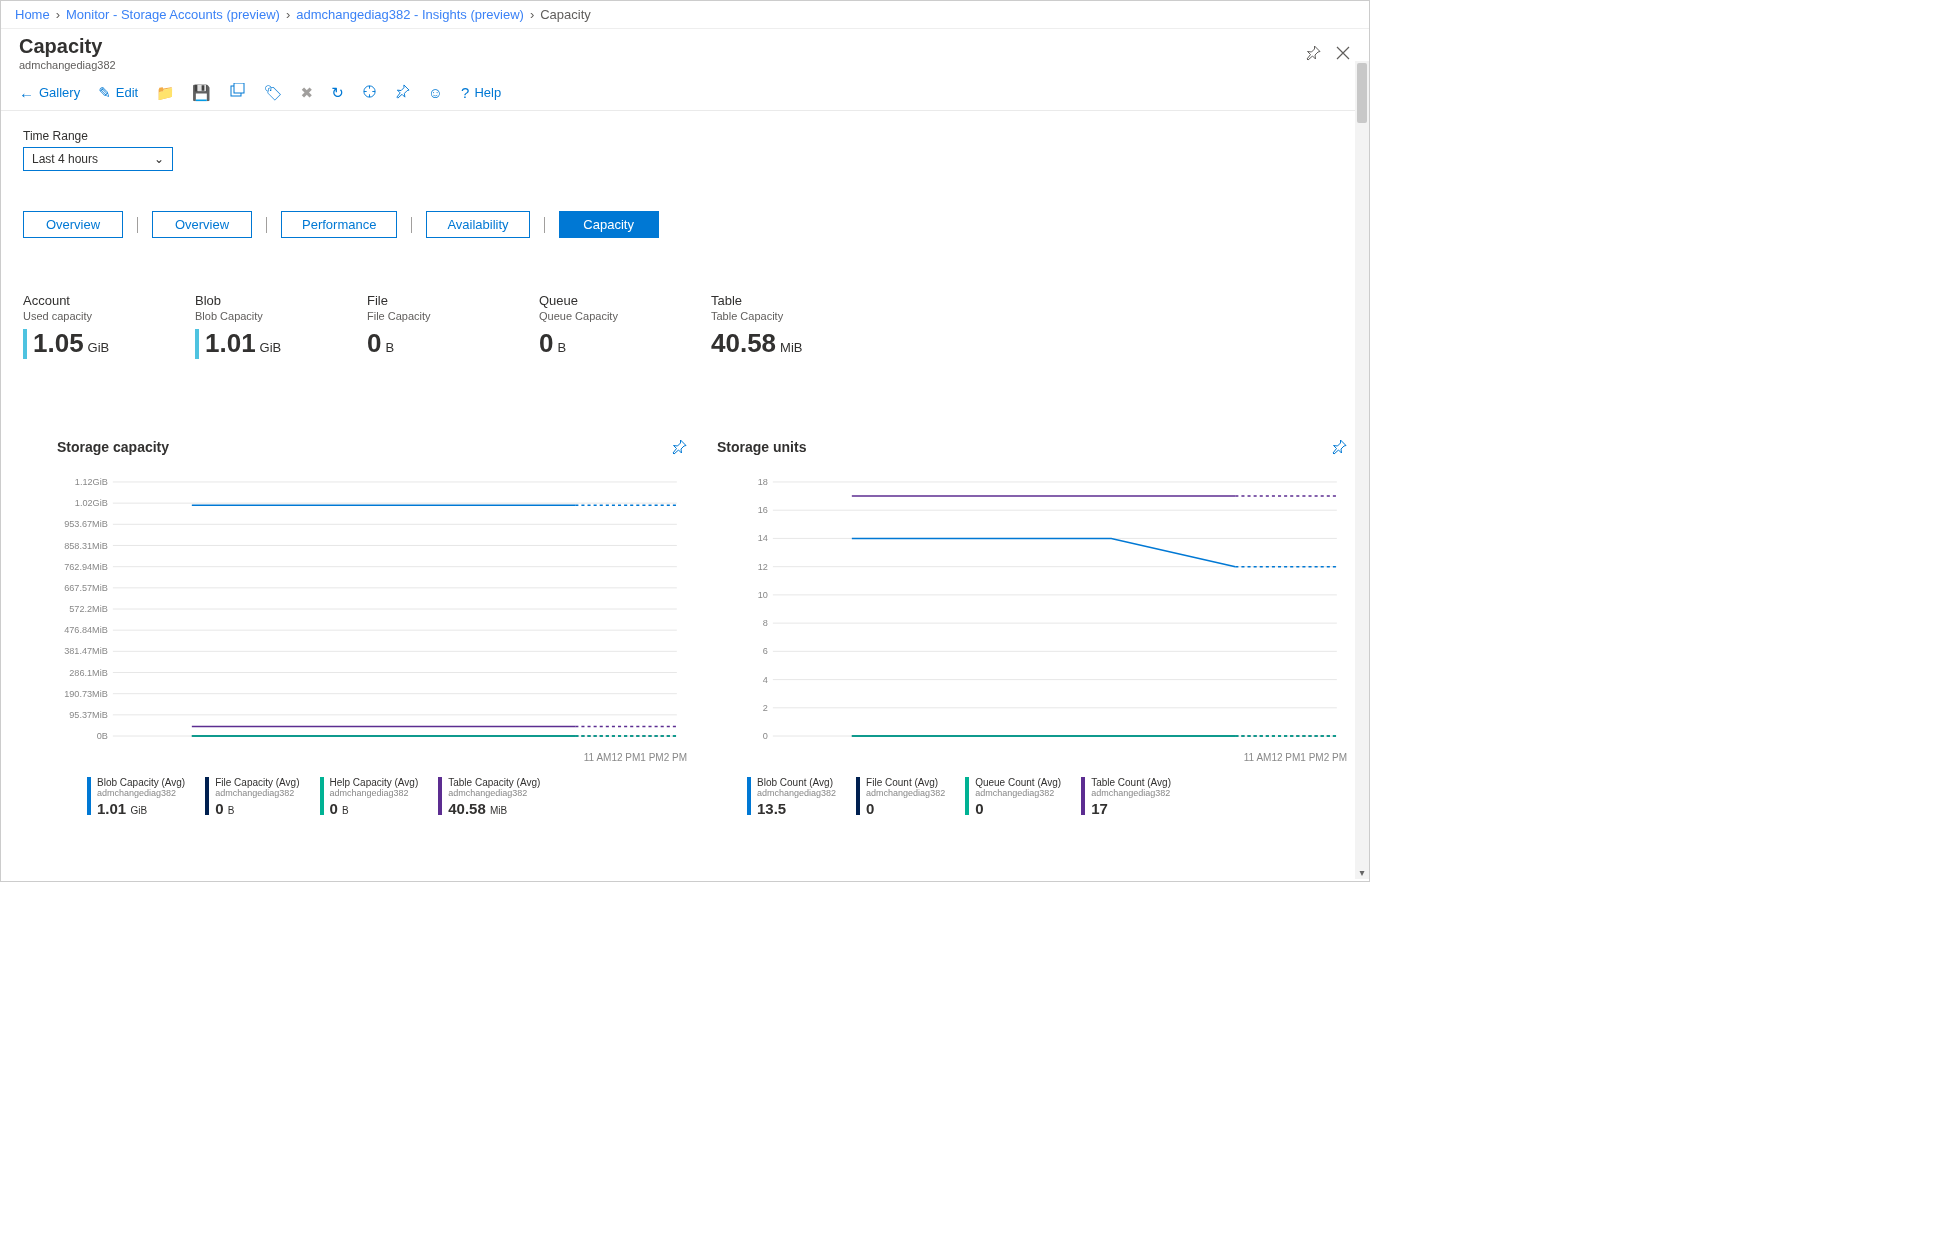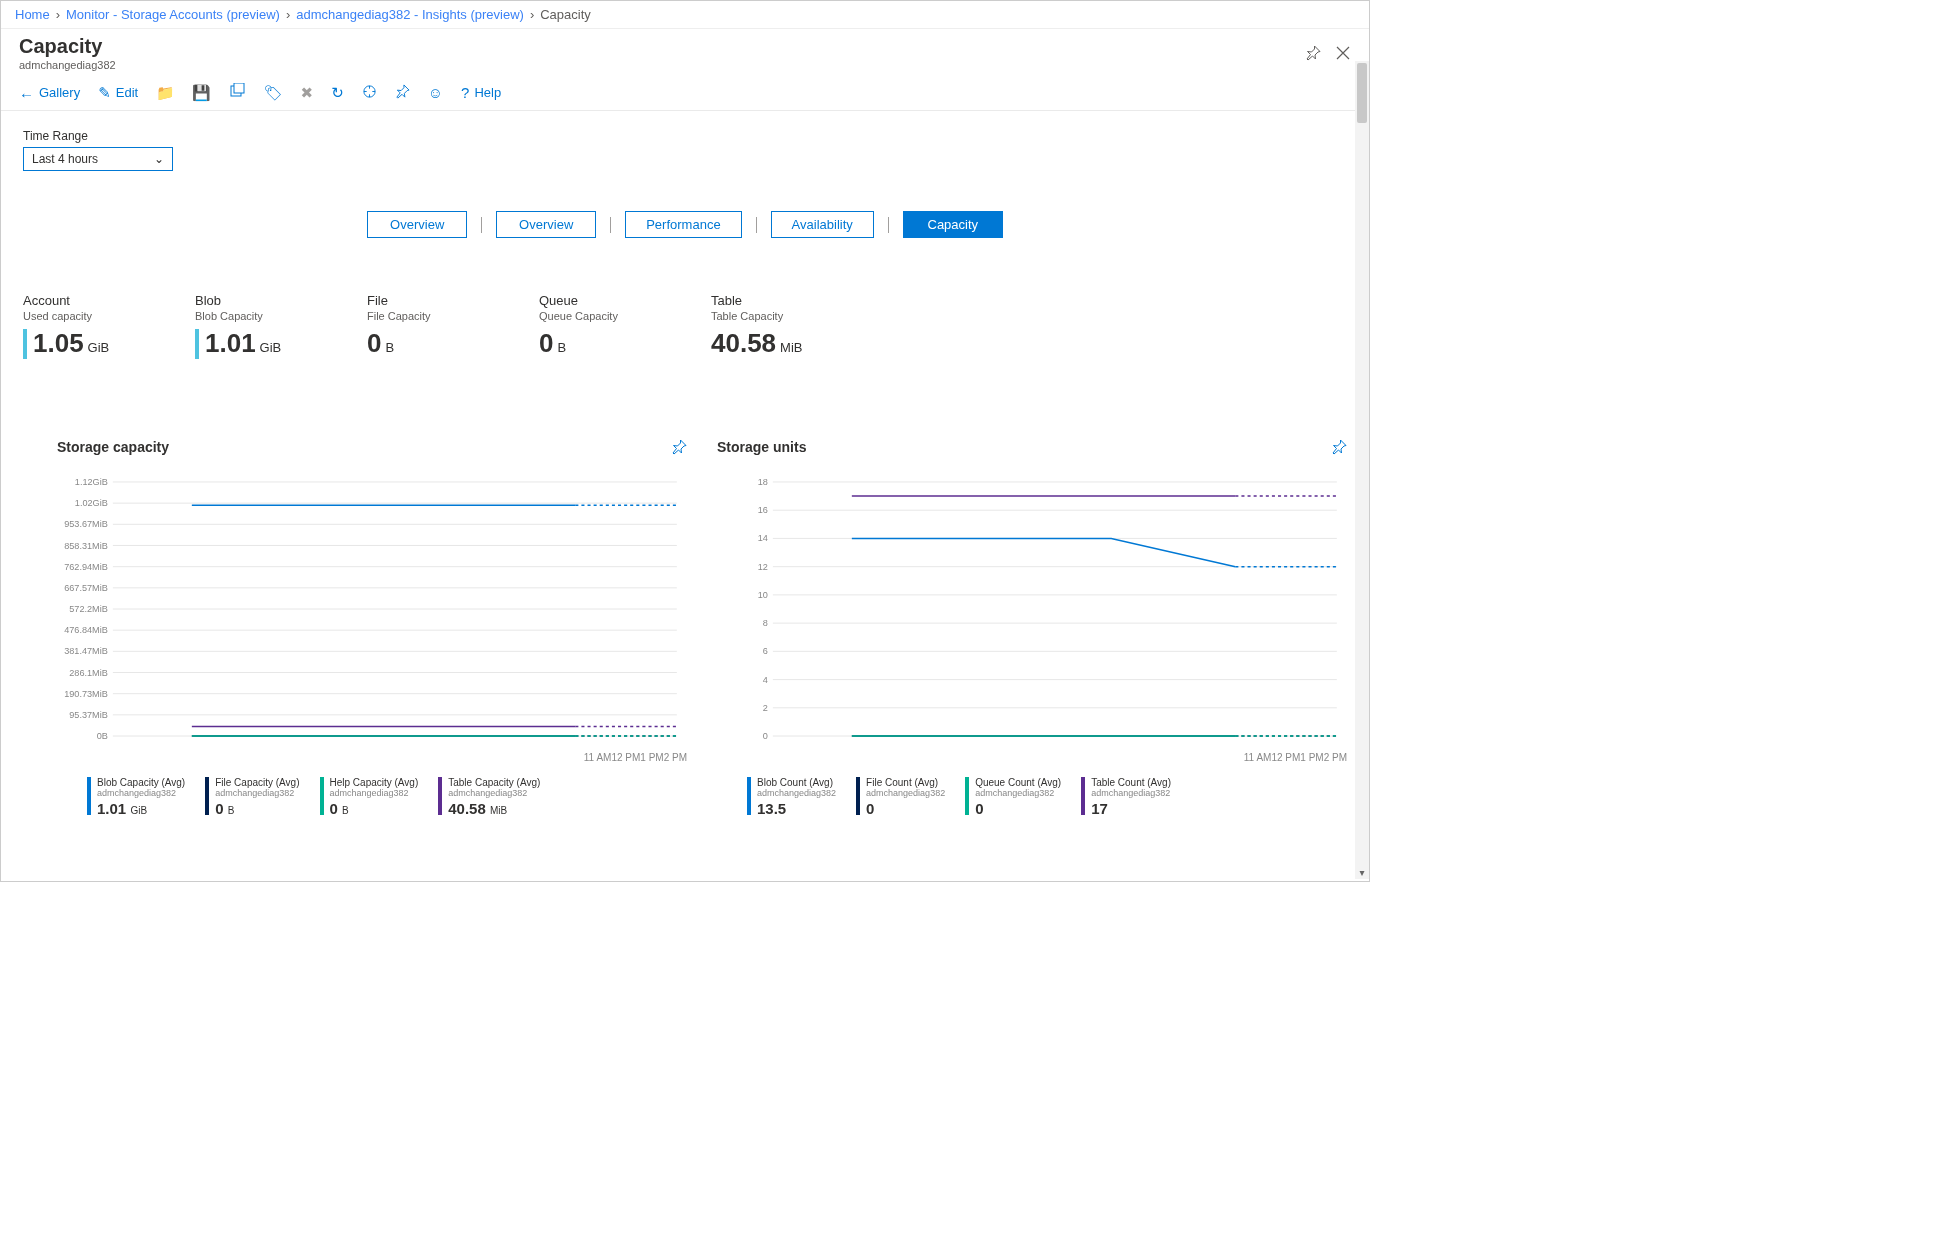--- a/index.html
+++ b/index.html
@@ -24,21 +24,21 @@
   .tb-btn { display: flex; align-items: center; gap: 5px; color: #0078d4; cursor: pointer; }
   .tb-btn.gray { color: #a19f9d; }
   .tb-btn .glyph { font-size: 15px; }
 
   
   .content { padding: 18px 22px; overflow-y: auto; flex: 1; }
 
   .label { font-size: 12px; color: #323130; margin-bottom: 4px; }
   .dropdown { border: 1px solid #0078d4; padding: 4px 8px; width: 150px; display: flex; justify-content: space-between; align-items: center; font-size: 12px; cursor: pointer; }
 
-  .tabs-row { margin-top: 40px; display: flex; align-items: center; gap: 14px; justify-content: center; }
+  .tabs-row { margin-top: 40px; display: flex; align-items: center; gap: 14px; }
   .tab-btn { border: 1px solid #0078d4; color: #0078d4; padding: 5px 20px; font-size: 13px; background: #fff; cursor: pointer; min-width: 100px; text-align: center; }
   .tab-btn.active { background: #0078d4; color: #fff; }
   .tab-sep { width: 1px; height: 16px; background: #a19f9d; }
 
   
   .metrics-row { display: flex; gap: 52px; margin-top: 55px; }
   .metric-card { min-width: 120px; }
   .metric-title { font-size: 13px; font-weight: 400; }
   .metric-sub { font-size: 11px; color: #605e5c; margin-top: 2px; }
   .metric-val-row { display: flex; align-items: center; margin-top: 6px; }

